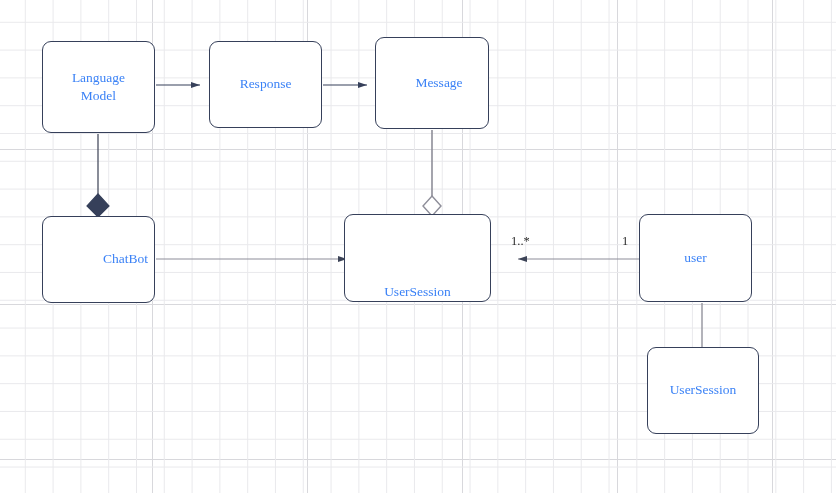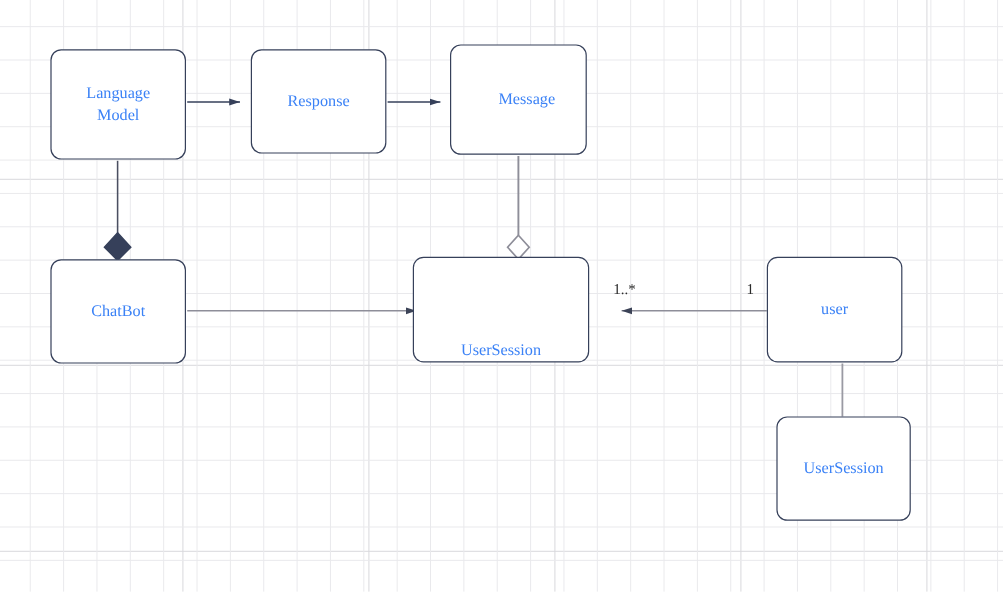--- a/index.html
+++ b/index.html
@@ -121,21 +121,21 @@
   </div>
 
   <div class="node" style="left:209px; top:41px; width:113px; height:87px;">
     <span class="node-label">Response</span>
   </div>
 
   <div class="node" style="left:375px; top:37px; width:114px; height:92px;padding-left:14px;">
     <span class="node-label">Message</span>
   </div>
 
-  <div class="node" style="left:42px; top:216px; width:113px; height:87px;">
+  <div class="node" style="left:42px; top:216px; width:113px; height:87px;justify-content:flex-end;">
     <span class="node-label">ChatBot</span>
   </div>
 
   <div class="node" style="left:344px; top:214px; width:147px; height:88px;align-items:flex-end;">
     <span class="node-label">UserSession</span>
   </div>
 
   <div class="node" style="left:639px; top:214px; width:113px; height:88px;">
     <span class="node-label">user</span>
   </div>

